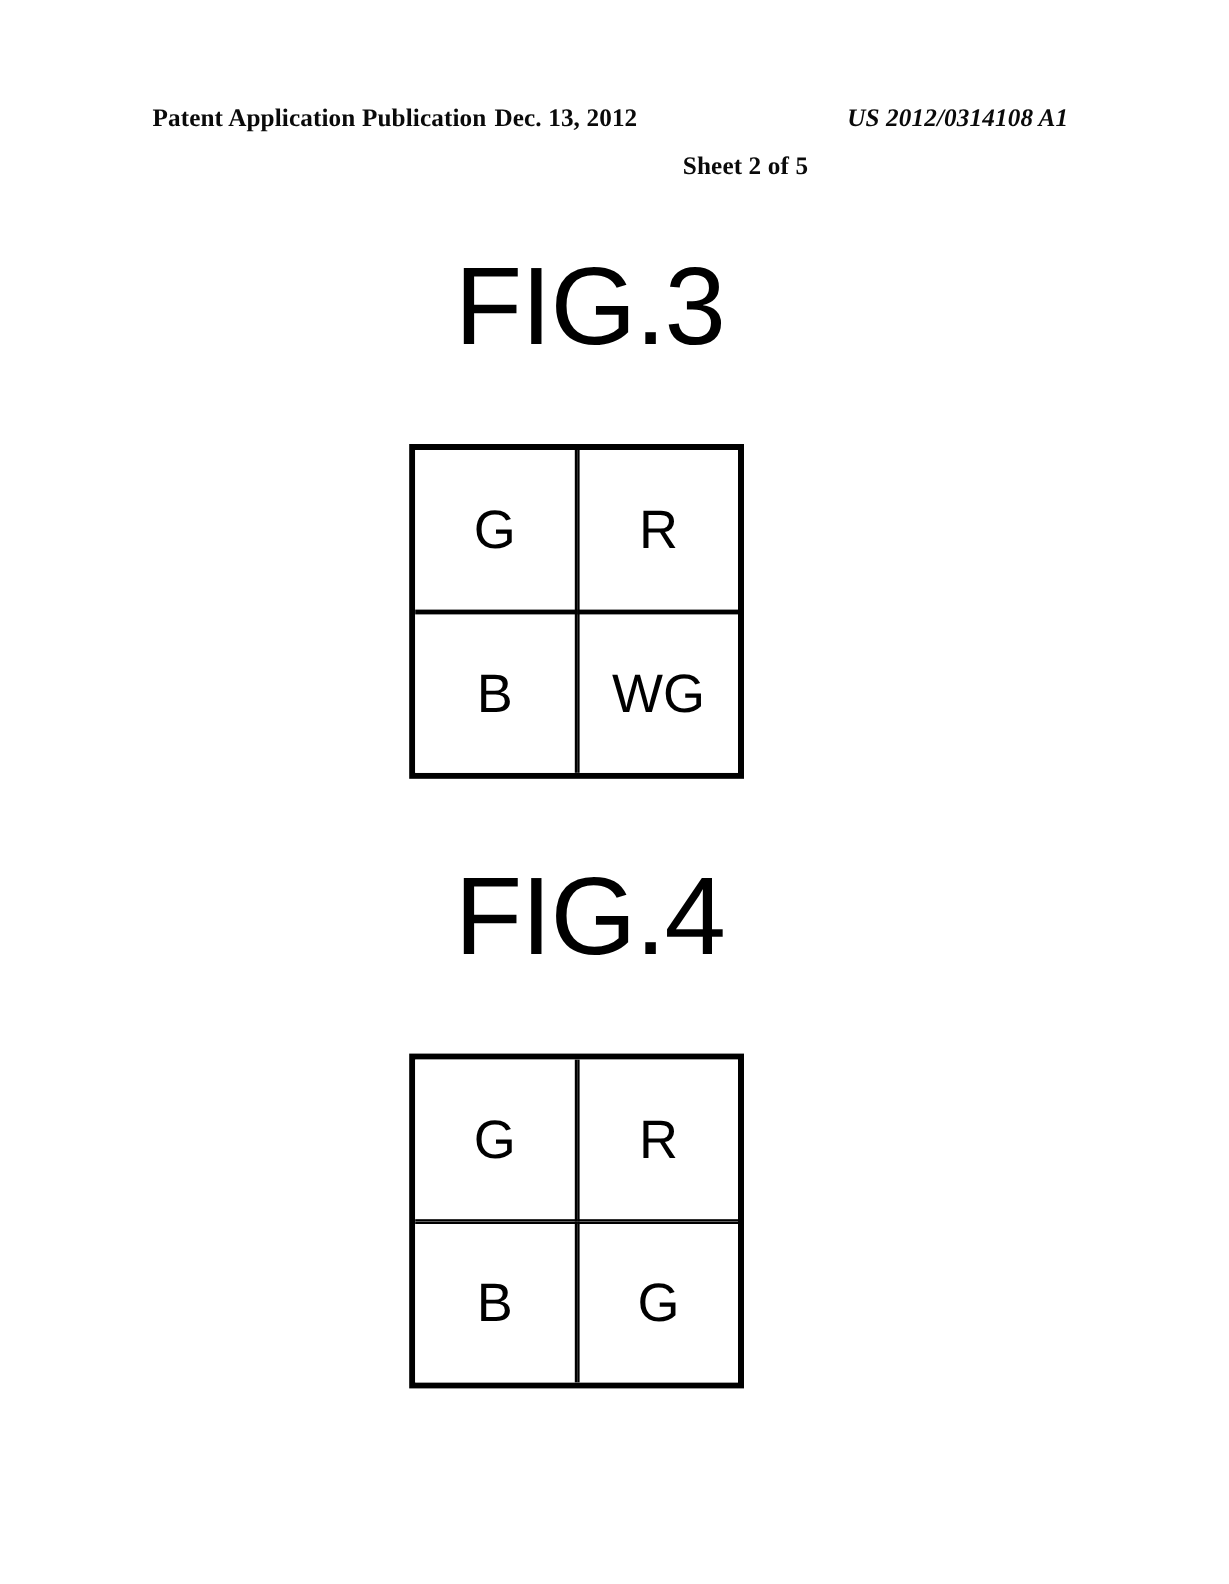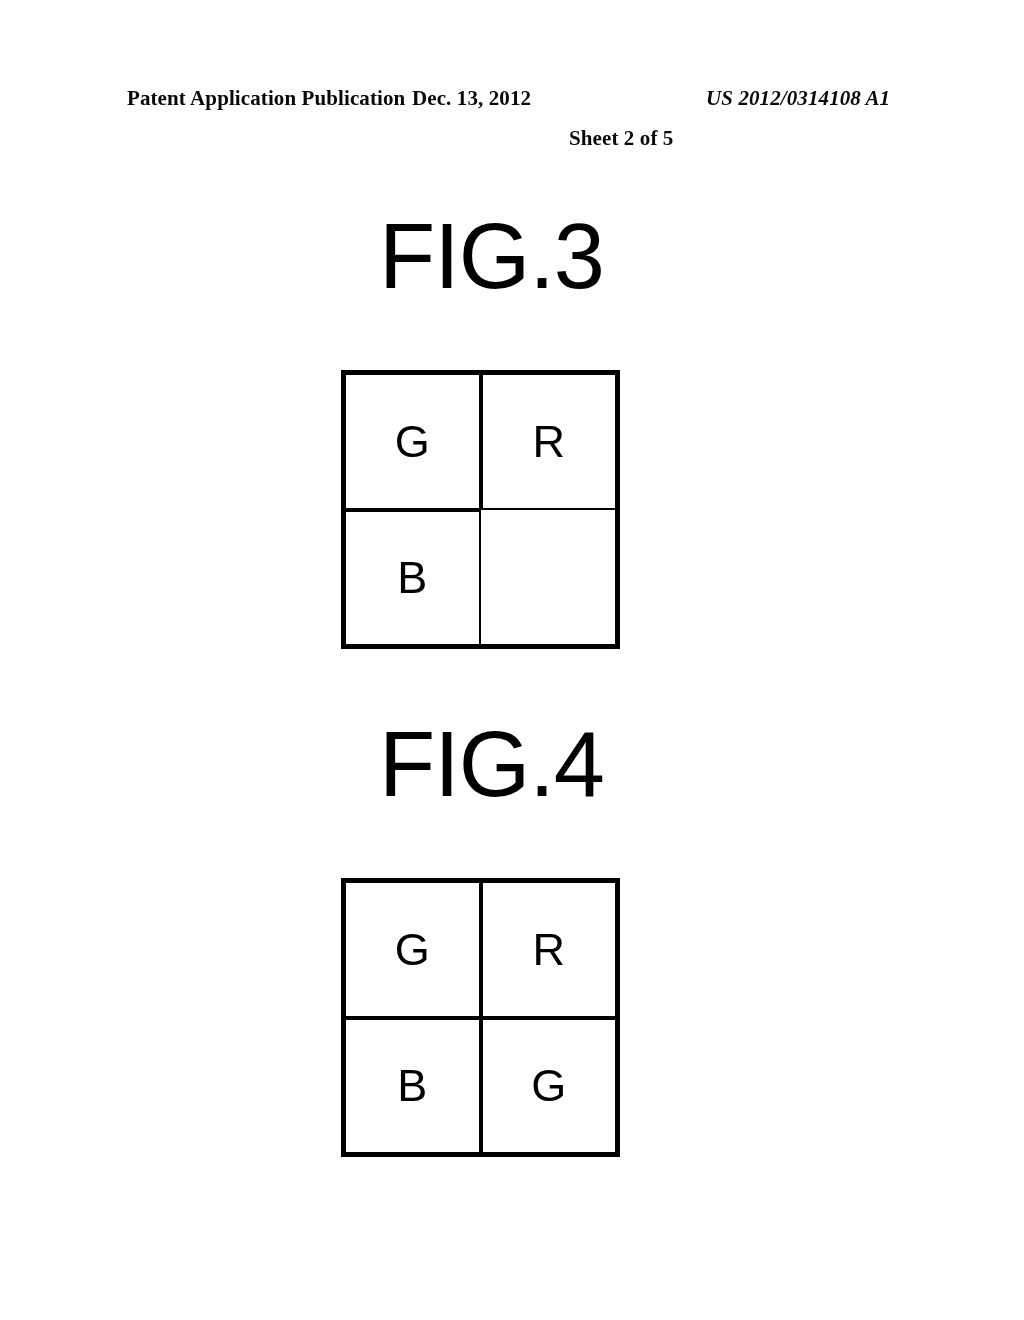--- a/index.html
+++ b/index.html
@@ -132,20 +132,23 @@
     <div class="pixel-grid">
       <div class="grid-cell row-0 col-0">
         <span class="cell-label">G</span>
       </div>
       <div class="grid-cell row-0 col-1">
         <span class="cell-label">R</span>
       </div>
       <div class="grid-cell row-1 col-0">
         <span class="cell-label">B</span>
       </div>
+      <div class="grid-cell row-1 col-1">
+        <span class="cell-label">WG</span>
+      </div>
     </div>
   </div>
 
   <div class="figure" id="figure-4">
     <div class="fig-title">FIG.4</div>
 
     <div class="pixel-grid">
       <div class="grid-cell row-0 col-0">
         <span class="cell-label">G</span>
       </div>

